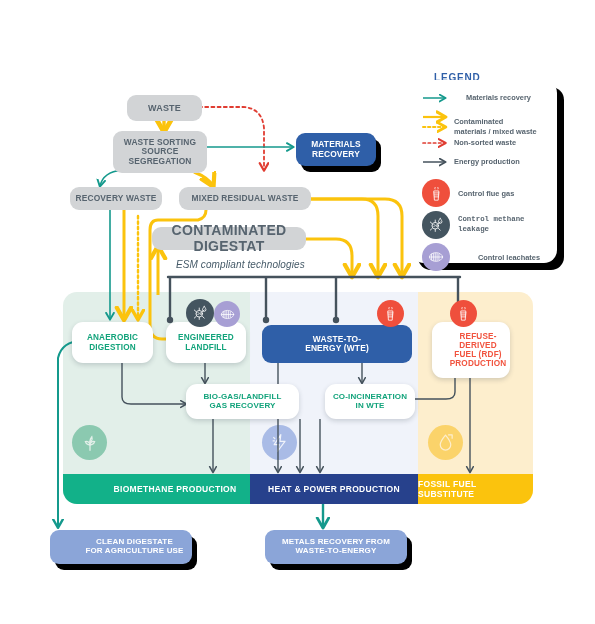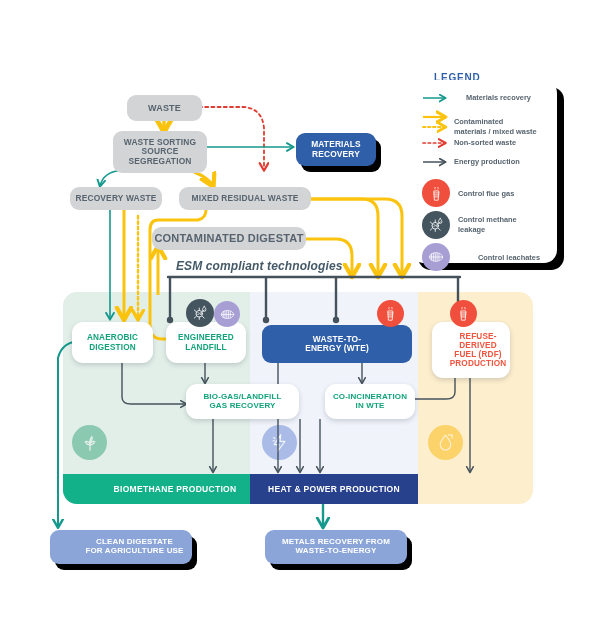--- a/index.html
+++ b/index.html
@@ -49,21 +49,21 @@
 
   
   #legend{position:absolute;background:#ffffff;border-radius:13px;
           box-shadow:7px 7px 0 0 #000;box-sizing:border-box;}
   .lg-title{position:absolute;font-weight:bold;font-size:10px;color:#2f5fa8;
             letter-spacing:.08em;}
   .lg-row{position:absolute;display:flex;align-items:center;}
   .lg-txt{font-size:7.4px;color:#57646f;font-weight:bold;line-height:1.35;}
   .lg-ic-txt{font-size:7.4px;color:#57646f;font-weight:bold;line-height:1.35;}
 
-  .esm{position:absolute;font-style:italic;font-weight:bold;font-size:12px;
+  .esm{position:absolute;font-style:italic;font-weight:normal;font-size:10px;
        color:#455a68;letter-spacing:.01em;}
 </style>
 </head>
 <body>
 
 <div id="stage">
 
   <div class="panel panel-green" style="left:63px;  top:292px; width:187px; height:212px;"></div>
   <div class="panel panel-blue" style="left:250px; top:292px; width:168px; height:212px;"></div>
   <div class="panel panel-yellow" style="left:418px; top:292px; width:115px; height:212px;"></div>
@@ -179,21 +179,21 @@
   </div>
 
   <div class="node grey" style="left:70px; top:187px; width:92px; height:23px; font-size:8.4px;">
     <span>RECOVERY WASTE</span>
   </div>
 
   <div class="node grey" style="left:179px; top:187px; width:132px; height:23px; font-size:8.4px;">
     <span>MIXED RESIDUAL WASTE</span>
   </div>
 
-  <div class="node grey" style="left:152px; top:227px; width:154px; height:23px; font-size:11px;">
+  <div class="node grey" style="left:152px; top:227px; width:154px; height:23px; font-size:14px;">
     <span>CONTAMINATED DIGESTAT</span>
   </div>
 
   <div class="esm" style="left:176px; top:259px;">ESM compliant technologies</div>
 
   <div class="node white" style="left:72px; top:322px; width:81px; height:41px; font-size:8.2px; flex-direction:column;">
     <span>ANAEROBIC</span>
     <span>DIGESTION</span>
   </div>
 
@@ -255,20 +255,23 @@
       <path d="M8.3 11.2h7.4M8.6 14h6.8M8.9 16.8h6.2"></path>
       <path d="M9.8 5.6s-.9-1.4.4-2.4M14.2 5.6s.9-1.4-.4-2.4"></path>
     </svg>
   </div>
 
   <div class="bar bar-green" style="left:63px;  top:474px; width:224px; height:30px;">
     <span>BIOMETHANE PRODUCTION</span>
   </div>
   <div class="bar bar-blue" style="left:250px; top:474px; width:168px; height:30px;">
     <span>HEAT &amp; POWER PRODUCTION</span>
+  </div>
+  <div class="bar bar-yellow" style="left:418px; top:474px; width:115px; height:30px;">
+    <span>FOSSIL FUEL SUBSTITUTE</span>
   </div>
 
   <div class="node periwinkle" style="left:50px; top:530px; width:142px; height:34px; font-size:8px; flex-direction:column;padding-left:27px;">
     <span>CLEAN DIGESTATE</span>
     <span>FOR AGRICULTURE USE</span>
   </div>
 
   <div class="node periwinkle" style="left:265px; top:530px; width:142px; height:34px; font-size:8px; flex-direction:column;">
     <span>METALS RECOVERY FROM</span>
     <span>WASTE-TO-ENERGY</span>
@@ -326,21 +329,21 @@
     </div>
 
     <div class="badge b-dark" style="left:11px; top:131px; width:28px; height:28px;">
       <svg width="18" height="18" viewBox="0 0 24 24" fill="none" stroke="#ffffff" stroke-width="1.1" stroke-linecap="round">
         <circle cx="11" cy="13" r="4.4"></circle>
         <text x="11" y="14.6" font-size="4.1" fill="#ffffff" stroke="none" text-anchor="middle" font-family="Liberation Sans, sans-serif">CH4</text>
         <path d="M11 8.6V5.4M6.8 10.2 4.4 8M15.2 10.2 17.6 8M6.8 16.6 4.4 18.8M15.2 16.6 17.6 18.8M11 17.4v3.2"></path>
         <path d="M17.6 3.2s2.3 2.8 2.3 4.3a2.3 2.3 0 1 1-4.6 0c0-1.5 2.3-4.3 2.3-4.3z"></path>
       </svg>
     </div>
-    <div class="lg-row" style="left:47px; top:135px; flex-direction:column; align-items:flex-start;">
+    <div class="lg-row" style="left:47px; top:135px; flex-direction:column; align-items:flex-start;font-family:Liberation Mono, monospace;">
       <span class="lg-ic-txt">Control methane</span>
       <span class="lg-ic-txt">leakage</span>
     </div>
 
     <div class="badge b-purple" style="left:11px; top:163px; width:28px; height:28px;">
       <svg width="20" height="20" viewBox="0 0 26 26" fill="none" stroke="#ffffff" stroke-width="1" stroke-linecap="round">
         <ellipse cx="13" cy="13" rx="8.5" ry="5.6"></ellipse>
         <path d="M7.2 9.4v7.2M9.6 8.6v8.8M12 8.2v9.6M14.4 8.6v8.8M16.8 9.4v7.2"></path>
         <path d="M4.6 13h16.8"></path>
       </svg>

